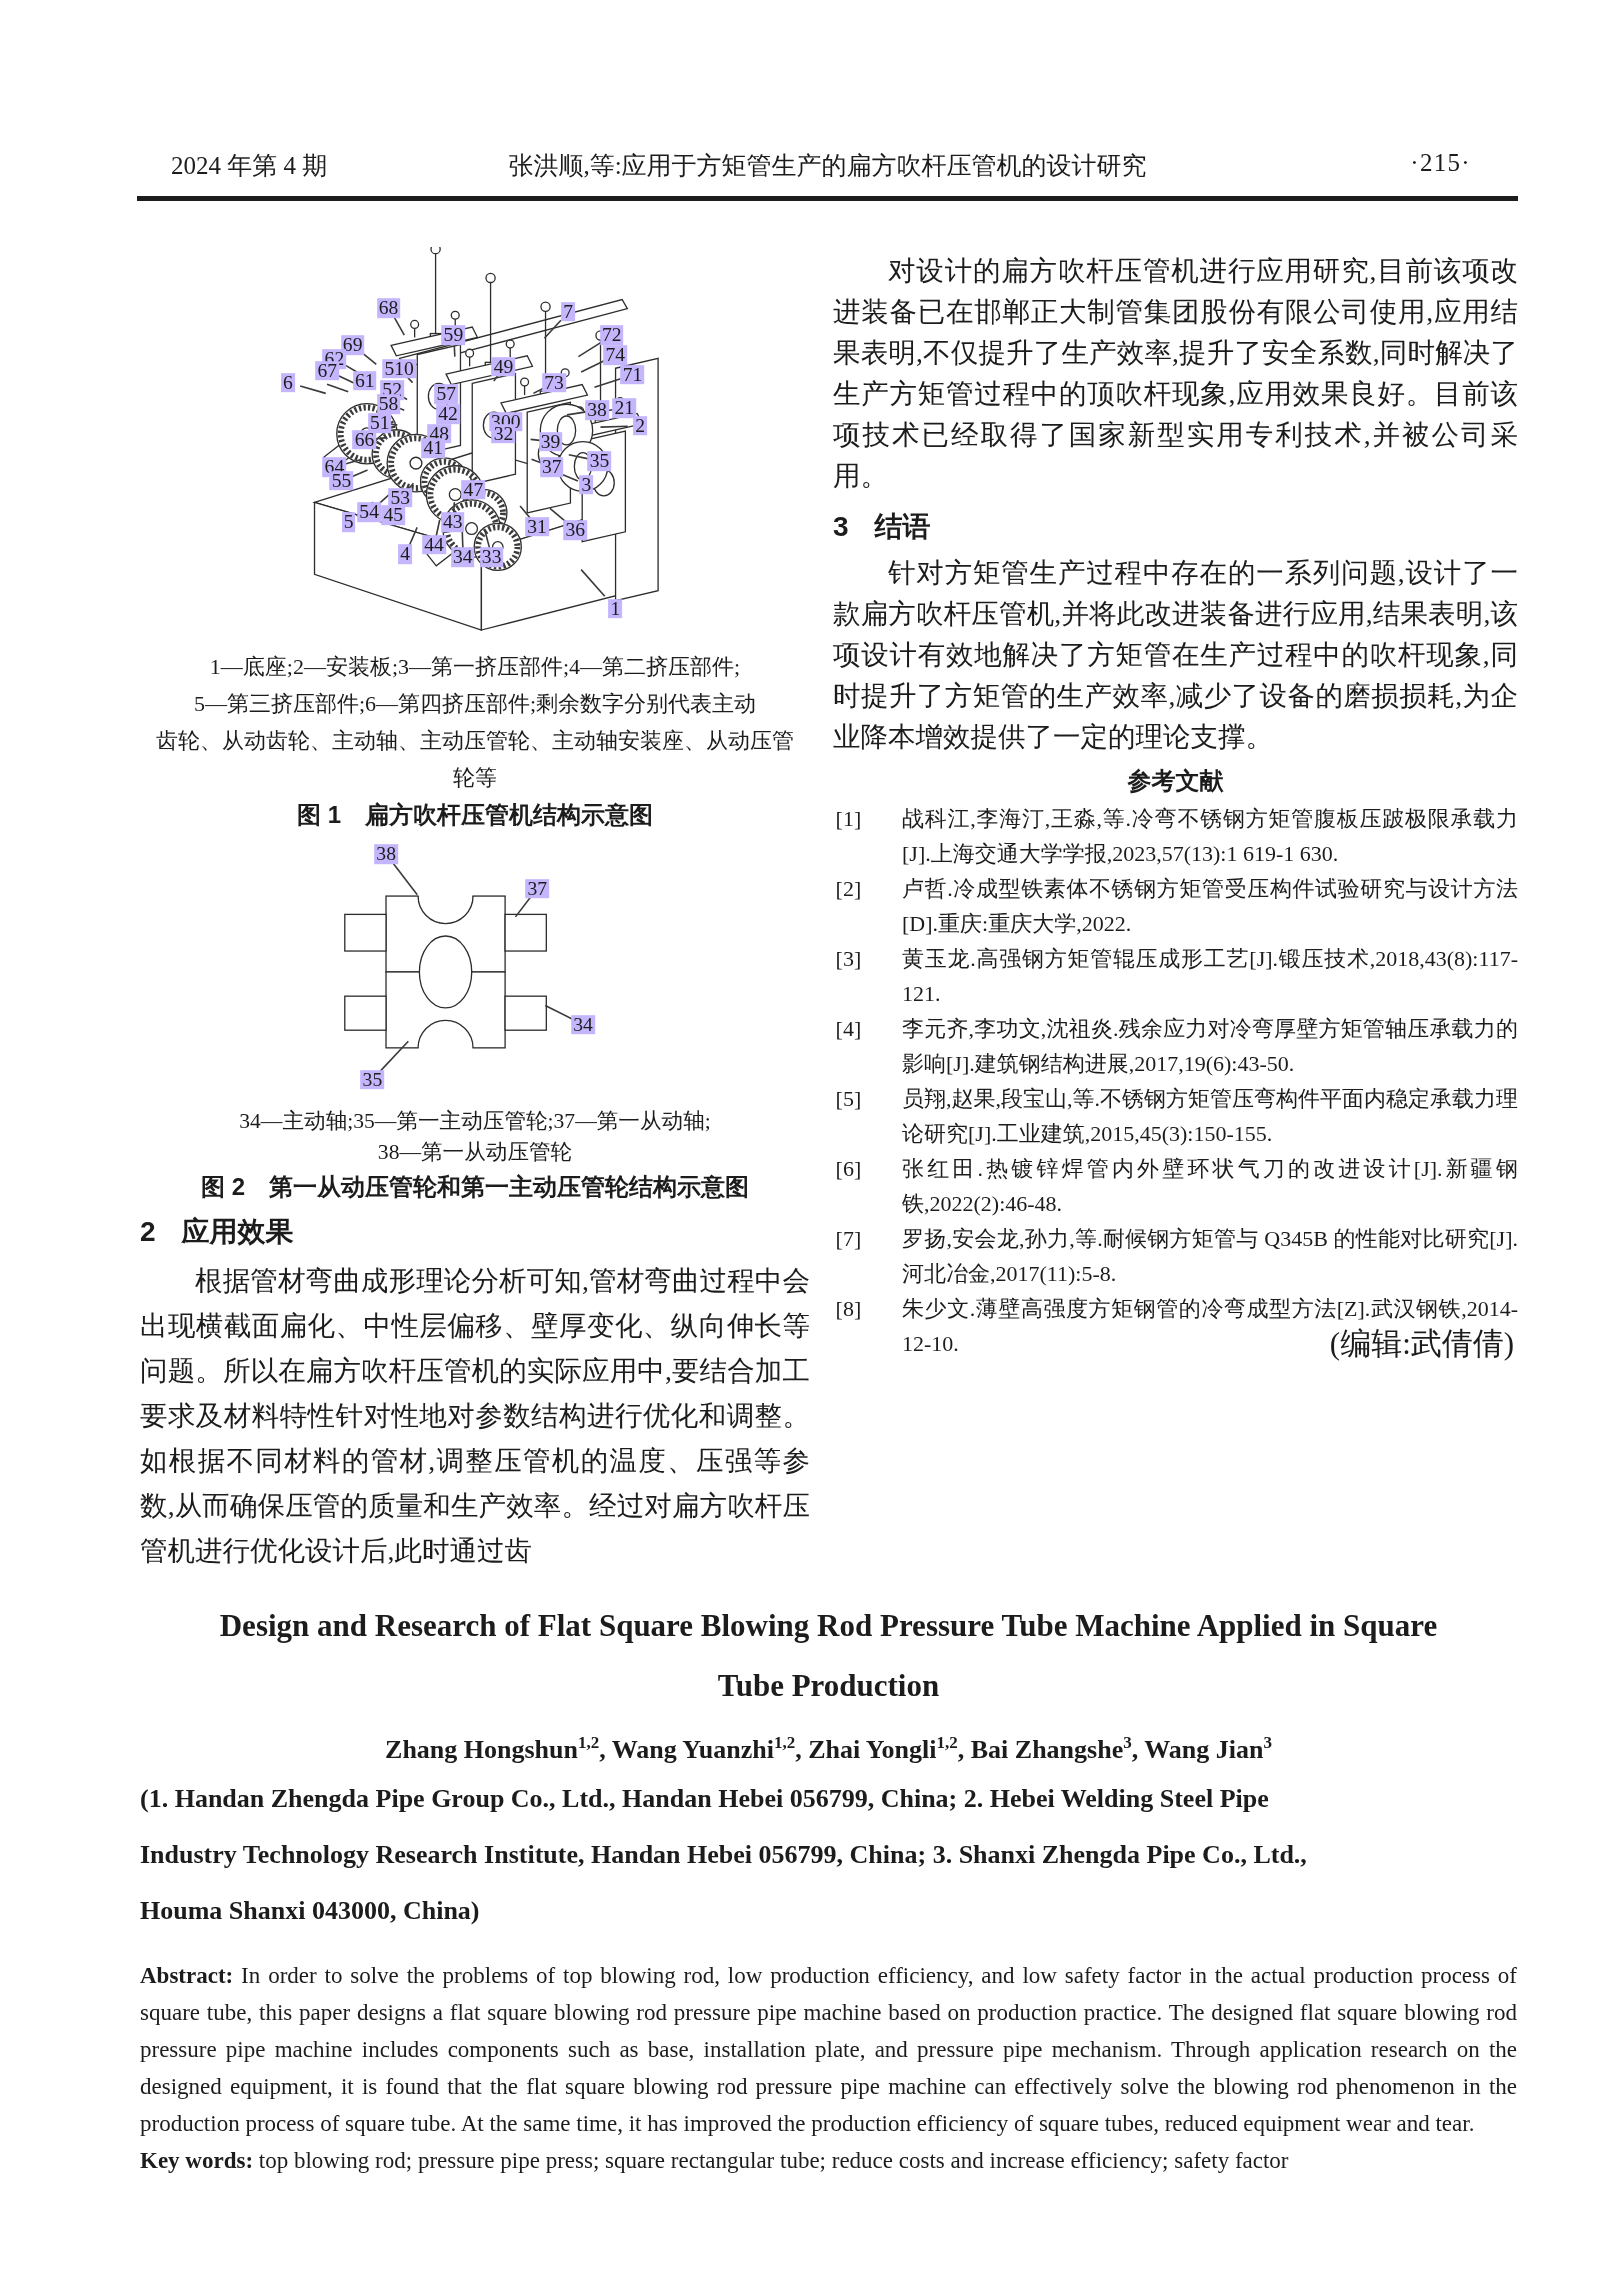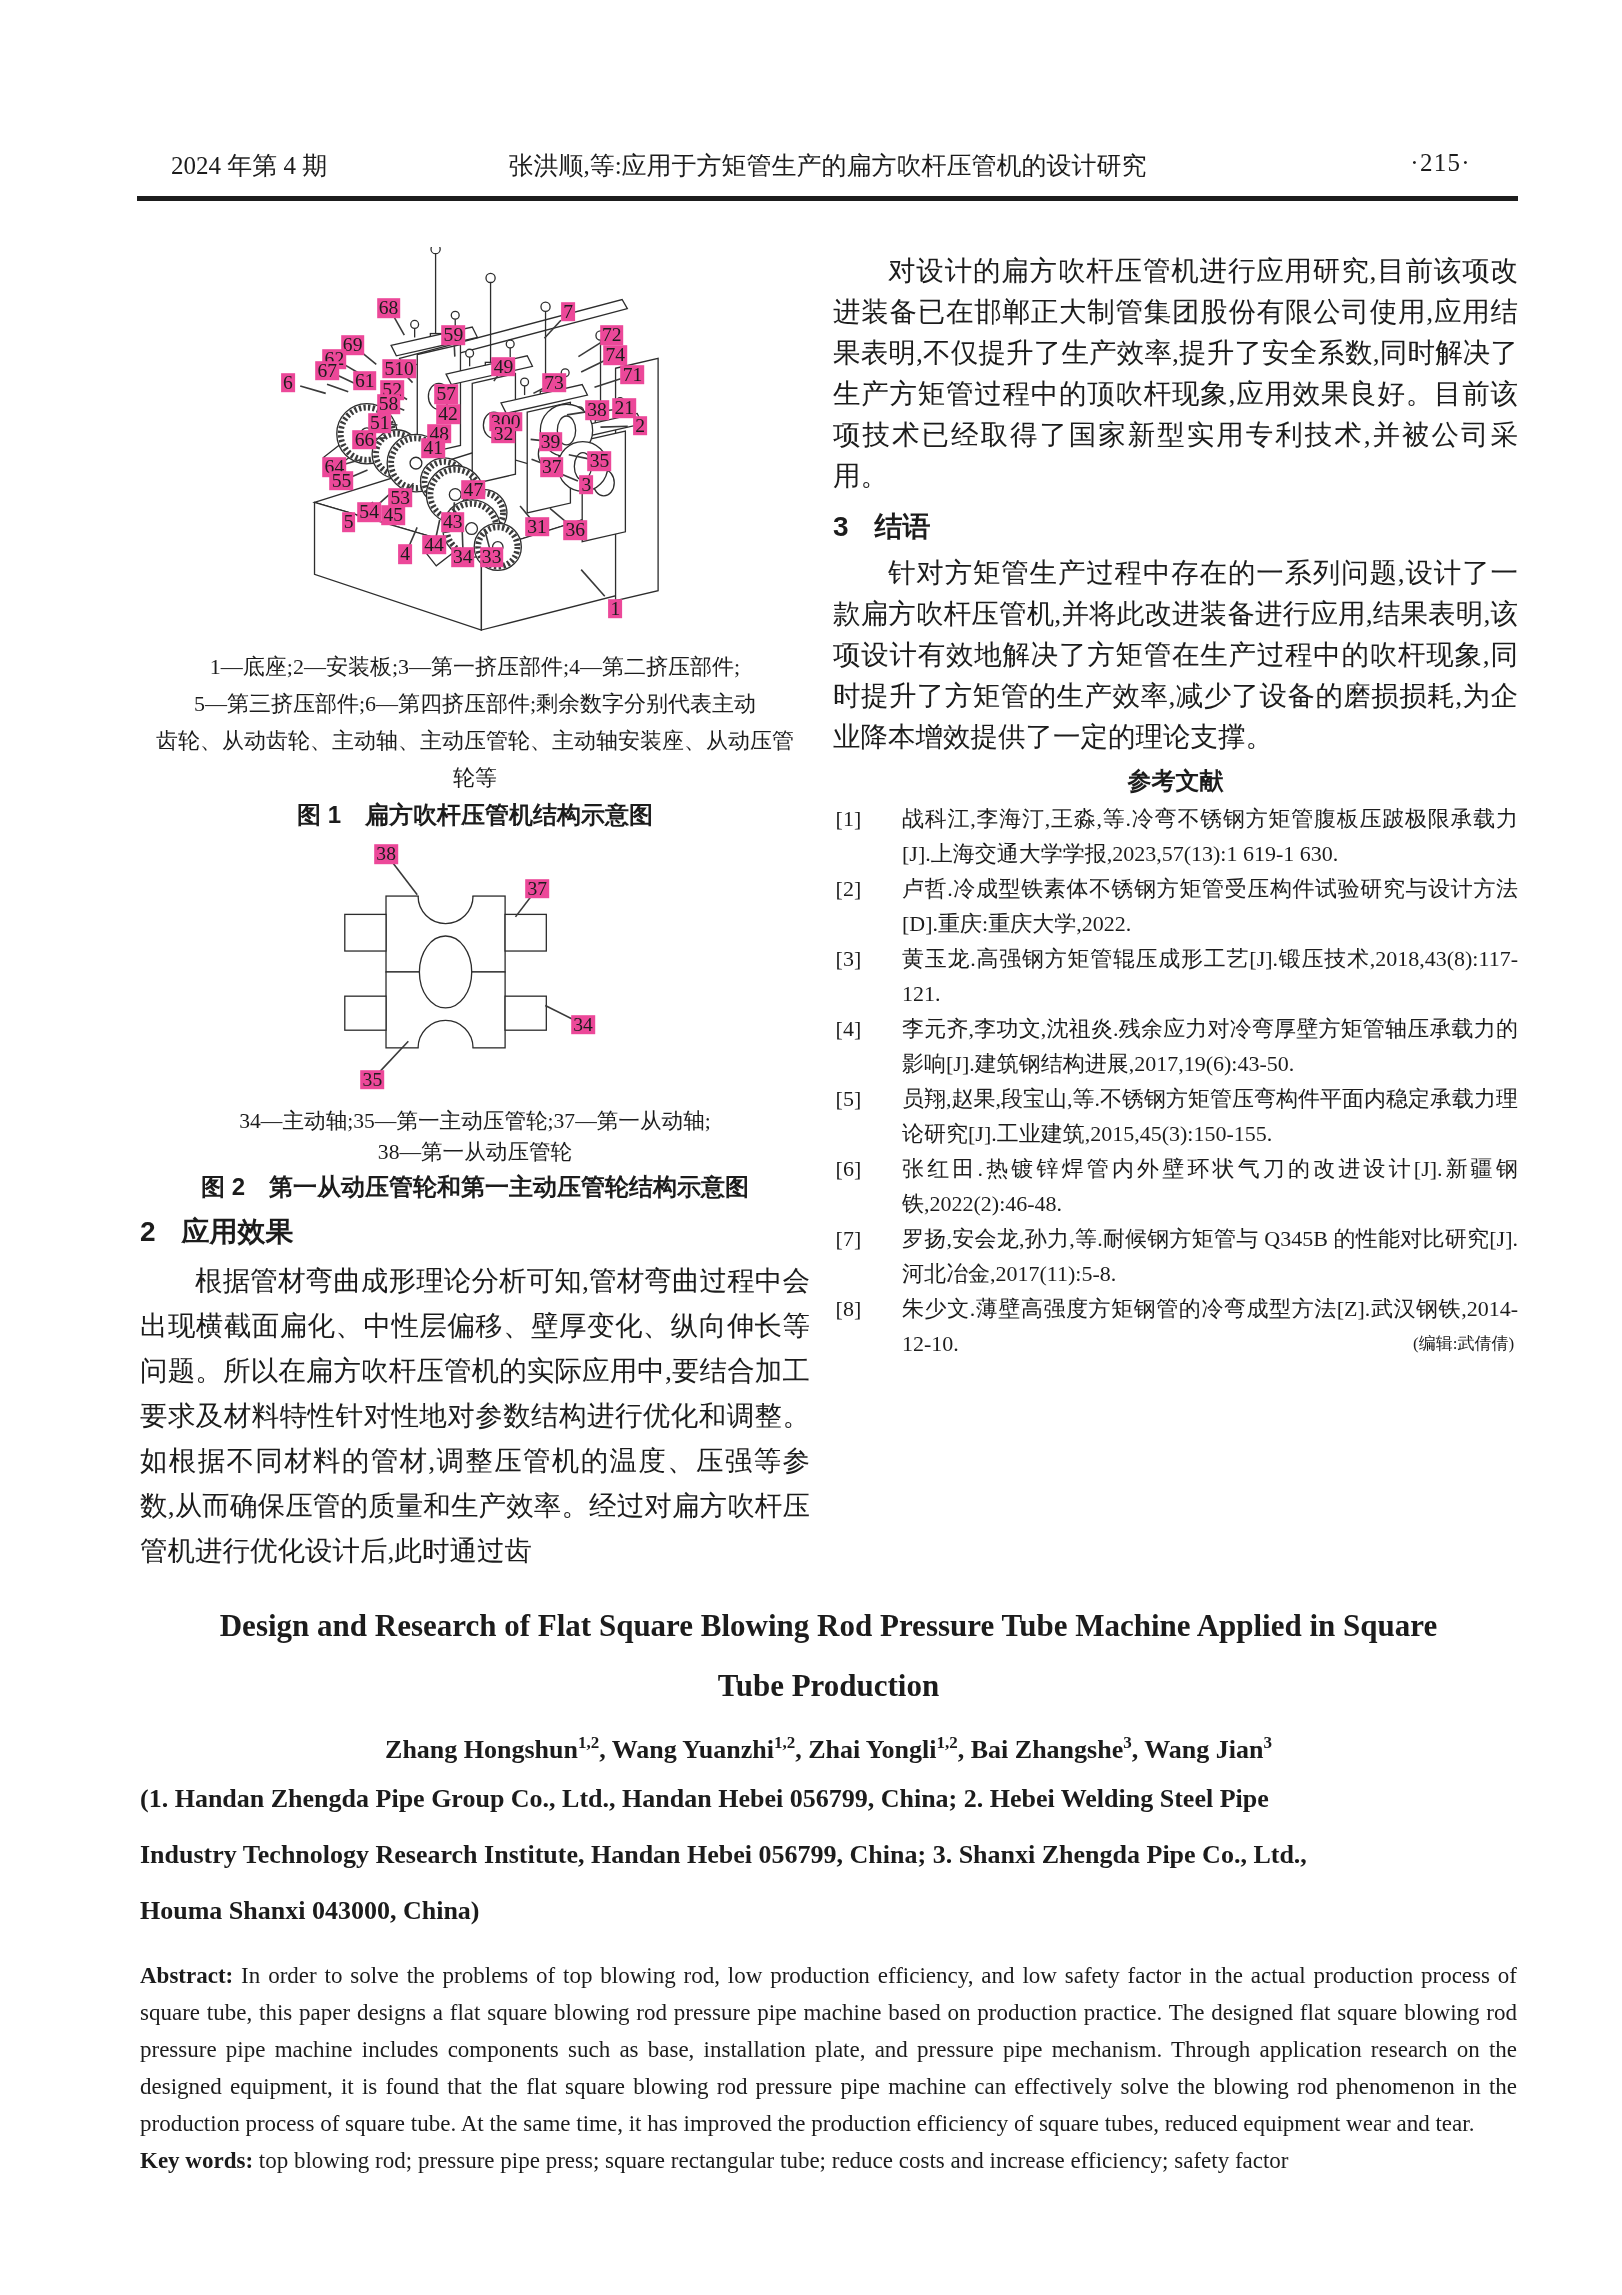--- a/index.html
+++ b/index.html
@@ -20,36 +20,36 @@
   .indent{text-indent:2em;}
   .sec-head{display:flex;gap:26px;align-items:baseline;margin:11.8px 0 6.5px 0;
             font-family:"Liberation Sans","DejaVu Sans",sans-serif;font-weight:700;font-size:28px;}
   
   .fig{position:relative;}
   .fig svg.drawing{position:absolute;inset:0;width:100%;height:100%;}
   .fig svg.leaders{position:absolute;inset:0;width:100%;height:100%;}
   .fig svg.leaders line{stroke:#3a3a3a;stroke-width:1.6px;vector-effect:non-scaling-stroke;}
   .fig1{width:589px;height:393px;margin-left:23.6px;}
   .fig2{width:458px;height:262px;margin:10.5px auto 0 auto;}
-  .fig-label{position:absolute;transform:translate(-50%,-50%);font-size:19.6px;background:#ec4899;
+  .fig-label{position:absolute;transform:translate(-50%,-50%);font-size:19.6px;background:#c4b5fd;
              padding:0 2px;line-height:1;}
   .ln{fill:#ffffff;stroke:#2d2d2d;stroke-width:2px;}
   .lnn{fill:none;stroke:#2d2d2d;stroke-width:2px;}
   .teeth{fill:none;stroke:#3b3b3b;stroke-width:9px;stroke-dasharray:3.5 3.5;}
   .fig-caption{margin-top:7.9px;font-size:22px;line-height:37px;text-align:center;}
   .fig-caption2{margin-top:5.2px;font-size:21.6px;line-height:31px;text-align:center;}
   .fig-title{margin-top:3.9px;text-align:center;font-family:"Liberation Sans","DejaVu Sans",sans-serif;
              font-weight:700;font-size:24px;line-height:29px;}
   
   .refs-heading{margin:9.2px 0 5.2px 0;text-align:center;font-family:"Liberation Sans","DejaVu Sans",sans-serif;
                 font-weight:700;font-size:24px;line-height:29px;}
   .refs{position:relative;}
   .ref-item{position:relative;font-size:22px;line-height:35px;padding-left:69px;text-align:justify;margin:0;}
   .ref-no{position:absolute;left:2.6px;top:0;}
-  .editor-note{position:absolute;right:3.9px;bottom:0;font-size:17px;line-height:35px;}
+  .editor-note{position:absolute;right:3.9px;bottom:0;font-size:31px;line-height:35px;}
   
   .english{position:absolute;left:140px;top:1596px;width:1377px;}
   .en-title div{text-align:center;font-weight:700;font-size:31px;line-height:60px;}
   .en-authors{text-align:center;font-weight:700;font-size:26px;line-height:35px;margin-top:9.2px;}
   .en-authors sup{font-size:17px;}
   .en-affil div{font-weight:700;font-size:26px;line-height:56px;}
   .en-affil{margin-top:3.9px;}
   .en-abstract{margin:18.3px 0 0 0;font-size:23px;line-height:37px;text-align:justify;}
   .en-keywords{margin:0;font-size:23px;line-height:37px;text-align:justify;}
   .en-label{font-weight:700;}

